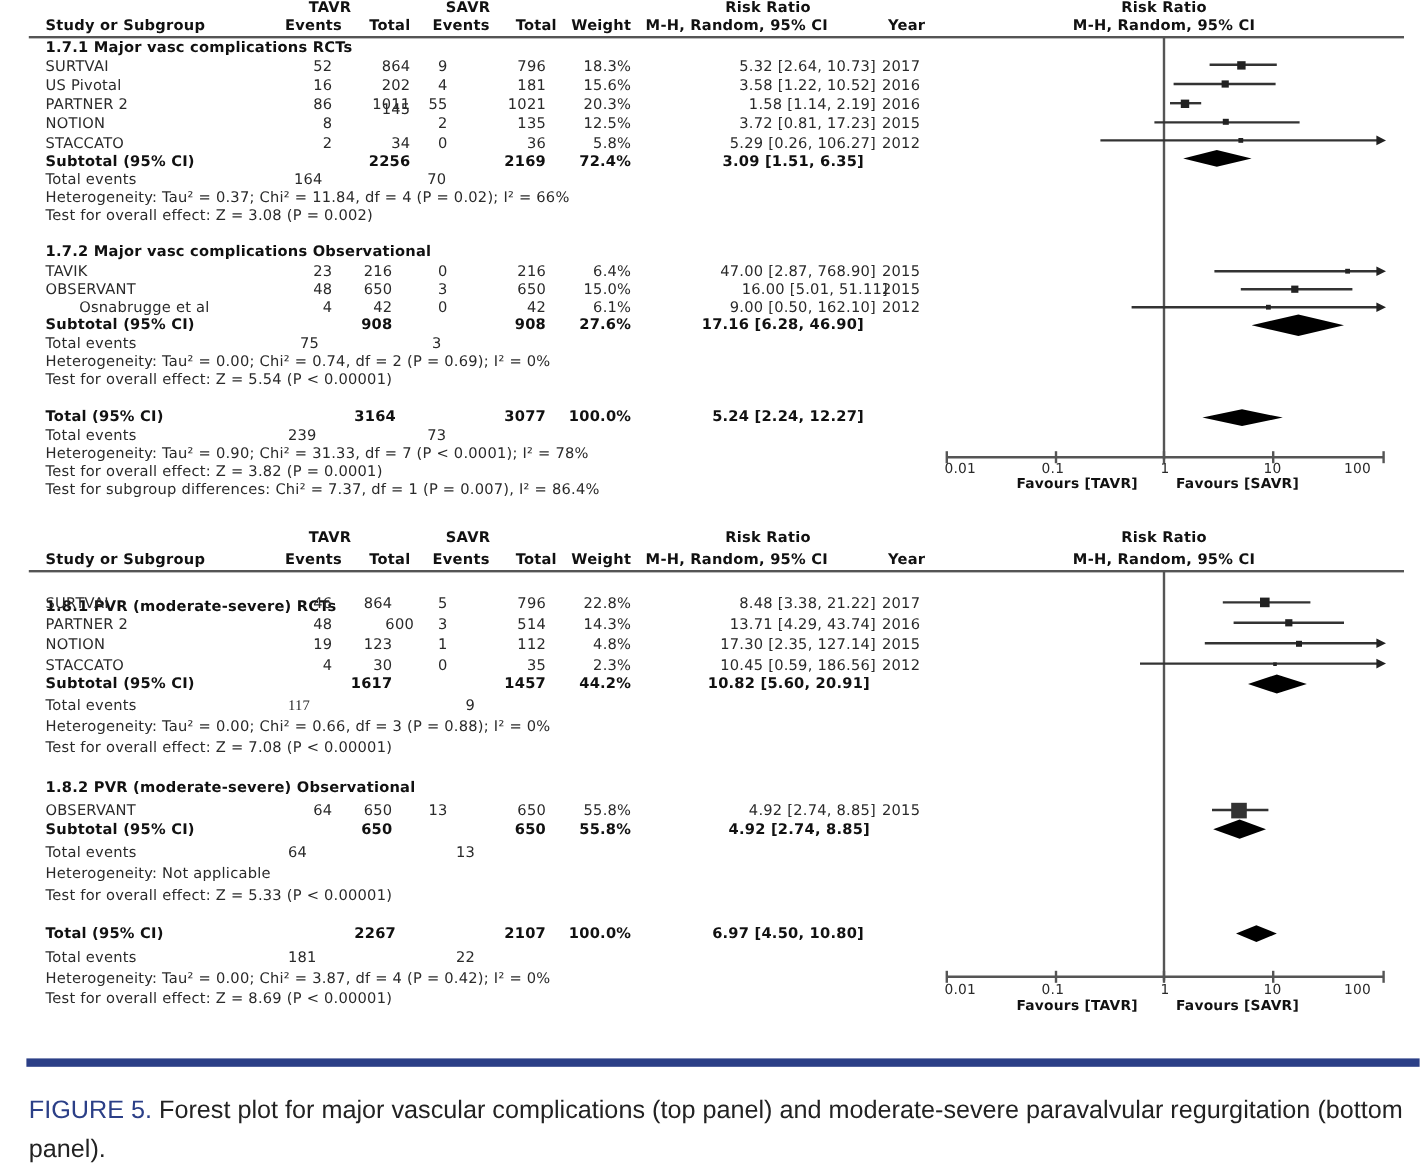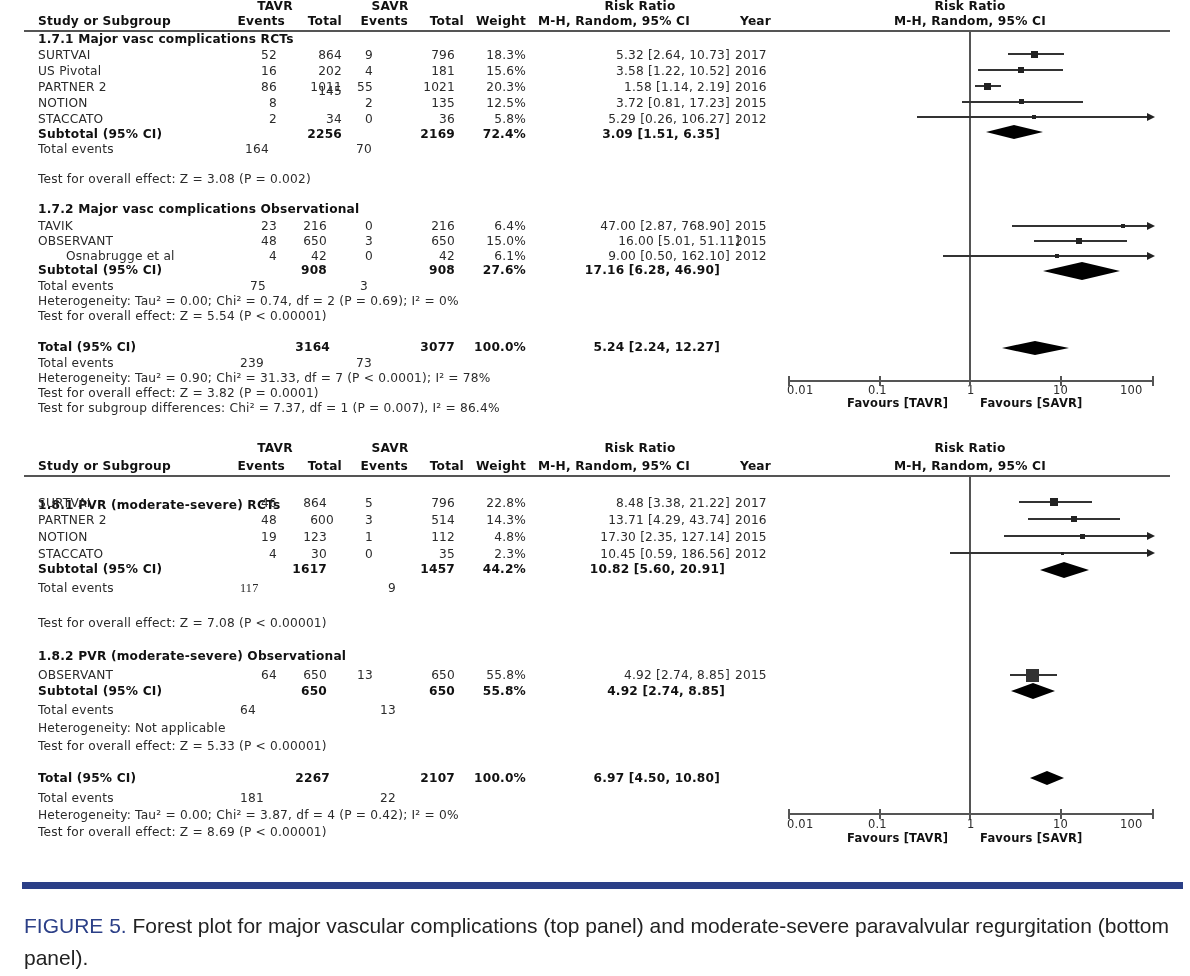--- a/index.html
+++ b/index.html
@@ -91,20 +91,21 @@
   <div>
     <span class="t b" style="left:38px;top:127px;">Subtotal (95% CI)</span>
     <span class="t b r" style="left:285px;top:127px;width:57px;">2256</span>
     <span class="t b r" style="left:408px;top:127px;width:47px;">2169</span>
     <span class="t b r" style="left:460px;top:127px;width:66px;">72.4%</span>
     <span class="t b r" style="left:530px;top:127px;width:190px;">3.09 [1.51, 6.35]</span>
   </div>
   <span class="t" style="left:38px;top:142px;">Total events</span>
   <span class="t" style="left:245px;top:142px;">164</span>
   <span class="t" style="left:356px;top:142px;">70</span>
+  <span class="t" style="left:38px;top:157px;">Heterogeneity: Tau² = 0.37; Chi² = 11.84, df = 4 (P = 0.02); I² = 66%</span>
   <span class="t" style="left:38px;top:172px;">Test for overall effect: Z = 3.08 (P = 0.002)</span>
 
   <span class="t b" style="left:38px;top:202px;">1.7.2 Major vasc complications Observational</span>
   <div>
     <span class="t" style="left:38px;top:219px;">TAVIK</span>
     <span class="t r" style="left:230px;top:219px;width:47px;">23</span>
     <span class="t r" style="left:285px;top:219px;width:42px;">216</span>
     <span class="t r" style="left:345px;top:219px;width:28px;">0</span>
     <span class="t r" style="left:408px;top:219px;width:47px;">216</span>
     <span class="t r" style="left:460px;top:219px;width:66px;">6.4%</span>
@@ -241,21 +242,21 @@
     <span class="t r" style="left:285px;top:496px;width:42px;">864</span>
     <span class="t r" style="left:345px;top:496px;width:28px;">5</span>
     <span class="t r" style="left:408px;top:496px;width:47px;">796</span>
     <span class="t r" style="left:460px;top:496px;width:66px;">22.8%</span>
     <span class="t r" style="left:530px;top:496px;width:200px;">8.48 [3.38, 21.22]</span>
     <span class="t" style="left:735px;top:496px;">2017</span>
   </div>
   <div>
     <span class="t" style="left:38px;top:513px;">PARTNER 2</span>
     <span class="t r" style="left:230px;top:513px;width:47px;">48</span>
-    <span class="t r" style="left:292px;top:513px;width:42px;">600</span>
+    <span class="t r" style="left:303px;top:513px;width:42px;">600</span>
     <span class="t r" style="left:345px;top:513px;width:28px;">3</span>
     <span class="t r" style="left:408px;top:513px;width:47px;">514</span>
     <span class="t r" style="left:460px;top:513px;width:66px;">14.3%</span>
     <span class="t r" style="left:530px;top:513px;width:200px;">13.71 [4.29, 43.74]</span>
     <span class="t" style="left:735px;top:513px;">2016</span>
   </div>
   <div>
     <span class="t" style="left:38px;top:530px;">NOTION</span>
     <span class="t r" style="left:230px;top:530px;width:47px;">19</span>
     <span class="t r" style="left:285px;top:530px;width:42px;">123</span>
@@ -278,20 +279,21 @@
   <div>
     <span class="t b" style="left:38px;top:562px;">Subtotal (95% CI)</span>
     <span class="t b r" style="left:285px;top:562px;width:42px;">1617</span>
     <span class="t b r" style="left:408px;top:562px;width:47px;">1457</span>
     <span class="t b r" style="left:460px;top:562px;width:66px;">44.2%</span>
     <span class="t b r" style="left:530px;top:562px;width:195px;">10.82 [5.60, 20.91]</span>
   </div>
   <span class="t" style="left:38px;top:581px;">Total events</span>
   <span class="t" style="left:240px;top:581px;font-family:Liberation Serif, serif;">117</span>
   <span class="t" style="left:388px;top:581px;">9</span>
+  <span class="t" style="left:38px;top:598px;">Heterogeneity: Tau² = 0.00; Chi² = 0.66, df = 3 (P = 0.88); I² = 0%</span>
   <span class="t" style="left:38px;top:616px;">Test for overall effect: Z = 7.08 (P &lt; 0.00001)</span>
 
   <span class="t b" style="left:38px;top:649px;">1.8.2 PVR (moderate-severe) Observational</span>
   <div>
     <span class="t" style="left:38px;top:668px;">OBSERVANT</span>
     <span class="t r" style="left:230px;top:668px;width:47px;">64</span>
     <span class="t r" style="left:285px;top:668px;width:42px;">650</span>
     <span class="t r" style="left:345px;top:668px;width:28px;">13</span>
     <span class="t r" style="left:408px;top:668px;width:47px;">650</span>
     <span class="t r" style="left:460px;top:668px;width:66px;">55.8%</span>

